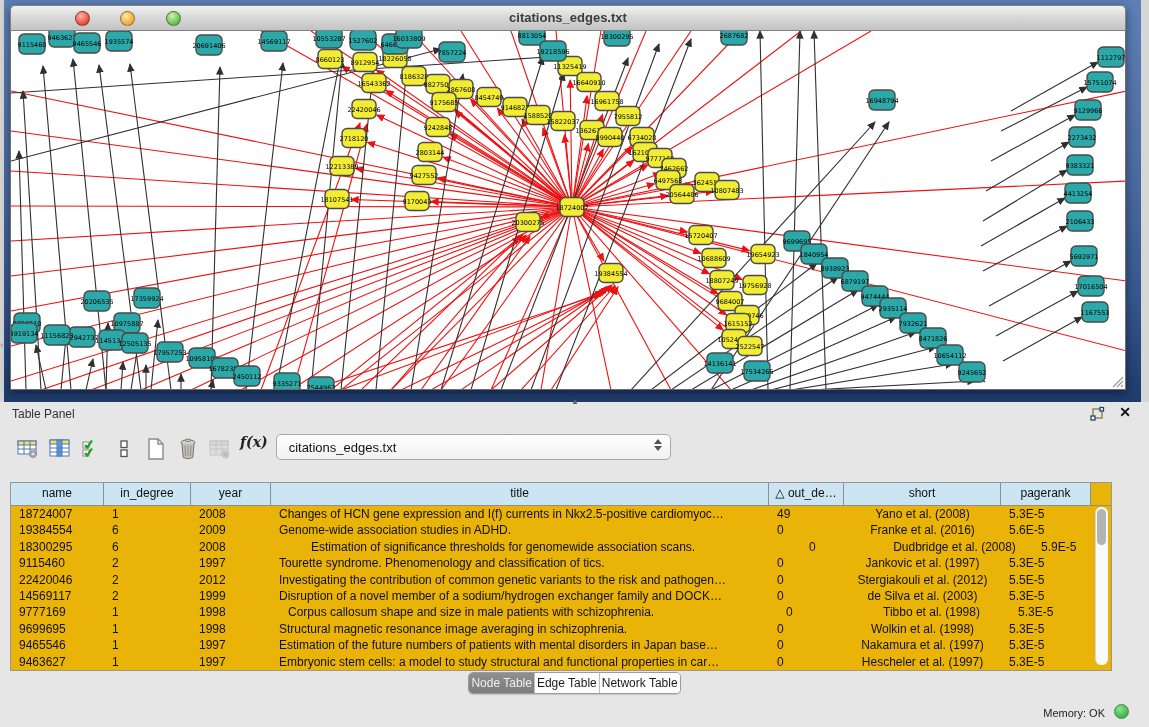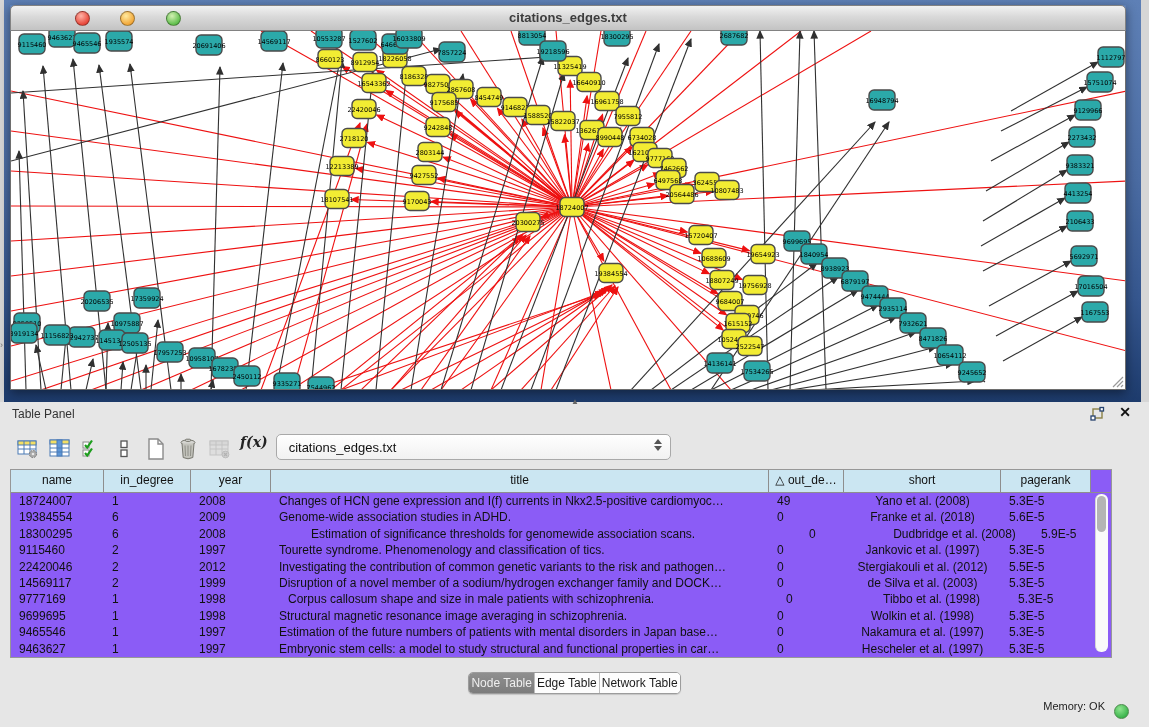--- a/index.html
+++ b/index.html
@@ -35,41 +35,41 @@
   .fx{font-family:"DejaVu Serif",serif;font-style:italic;font-weight:bold;font-size:14px;color:#222;margin:0 8px 0 4px}
   .combo{width:393px;height:24px;border:1px solid #a9a9a9;border-radius:5px;
     background:linear-gradient(#ffffff,#f1f1f1);display:flex;align-items:center;position:relative;
     box-shadow:inset 0 1px 0 #fff}
   .combo-label{font-size:13px;color:#111;padding-left:12px;flex:1}
   .combo-arrows{position:absolute;right:8px;top:4px;display:flex;flex-direction:column;gap:2px}
   .combo-arrows i{display:block;width:0;height:0;border-left:4px solid transparent;border-right:4px solid transparent}
   .combo-arrows .up{border-bottom:5px solid #555}
   .combo-arrows .dn{border-top:5px solid #555}
   
-  .table-wrap{position:absolute;left:10px;top:67px;width:1102px;height:189px;background:#8b5cf6;
+  .table-wrap{position:absolute;left:10px;top:80px;width:1102px;height:189px;background:#eab308;
     border:1px solid #979797;box-sizing:border-box;overflow:hidden}
   .thead{display:flex;height:22px;border-bottom:1px solid #8e8e8e}
   .th{background:#cbe6f2;border-right:1px solid #8e8e8e;box-sizing:border-box;
     font-size:12px;color:#111;text-align:center;line-height:21px;overflow:hidden;white-space:nowrap;flex:none}
   .trow{display:flex;height:16.4px;font-size:12px;color:#111;line-height:16.4px}
   .td{box-sizing:border-box;padding-left:8px;overflow:hidden;white-space:nowrap;flex:none}
   .td.center{text-align:center;padding-left:0}
   .vscroll{position:absolute;right:3px;top:24px;width:12px;height:158px;background:#fafafa;
     border-left:1px solid #d5d5d5;border-radius:6px}
   .vthumb{position:absolute;left:1px;top:2px;width:9px;height:36px;background:#b4b4b4;border-radius:5px}
   
   .tabs{position:absolute;left:0;top:270px;width:100%;display:flex;justify-content:center}
   .seg{display:flex;border:1px solid #9c9c9c;border-radius:5px;overflow:hidden;background:#fff;
     box-shadow:0 1px 1px rgba(0,0,0,.15)}
   .seg-btn{font-size:12px;padding:3px 2px;color:#1c1c1c;background:#fdfdfd;border-right:1px solid #bdbdbd;cursor:pointer}
   .seg-btn:last-child{border-right:none}
   .seg-btn.active{background:linear-gradient(#8f8f8f,#7c7c7c);color:#efefef}
   
   .status{position:absolute;left:0;top:296px;width:100%;height:29px}
-  .mem{position:absolute;right:44px;top:2px;font-size:11px;color:#222}
+  .mem{position:absolute;right:44px;top:9px;font-size:11px;color:#222}
   .mem-dot{position:absolute;right:20px;top:6px;width:15px;height:15px;border-radius:50%;
     background:radial-gradient(circle at 5px 4px,#8fe58f,#38b24a 75%);border:1px solid #4a8a4a;box-sizing:border-box}
 </style>
 </head>
 <body>
 
 <div class="net-area">
   <div class="gutter-tick">›</div>
   <div class="net-blue"></div>
   <div class="win">
@@ -756,21 +756,21 @@
           <div class="td" style="width: 75px;">49</div>
           <div class="td center" style="width: 157px;">Yano et al. (2008)</div>
           <div class="td" style="width: 90px;">5.3E-5</div>
         </div>
         <div class="trow">
           <div class="td" style="width: 93px;">19384554</div>
           <div class="td" style="width: 87px;">6</div>
           <div class="td" style="width: 80px;">2009</div>
           <div class="td" style="width: 498px;">Genome-wide association studies in ADHD.</div>
           <div class="td" style="width: 75px;">0</div>
-          <div class="td center" style="width: 157px;">Franke et al. (2018)</div>
+          <div class="td center" style="width: 157px;">Franke et al. (2016)</div>
           <div class="td" style="width: 90px;">5.6E-5</div>
         </div>
         <div class="trow">
           <div class="td" style="width: 93px;">18300295</div>
           <div class="td" style="width: 87px;">6</div>
           <div class="td" style="width: 80px;">2008</div>
           <div class="td" style="width: 498px; margin-left: 32px;">Estimation of significance thresholds for genomewide association scans.</div>
           <div class="td" style="width: 75px;">0</div>
           <div class="td center" style="width: 157px;">Dudbridge et al. (2008)</div>
           <div class="td" style="width: 90px;">5.9E-5</div>

